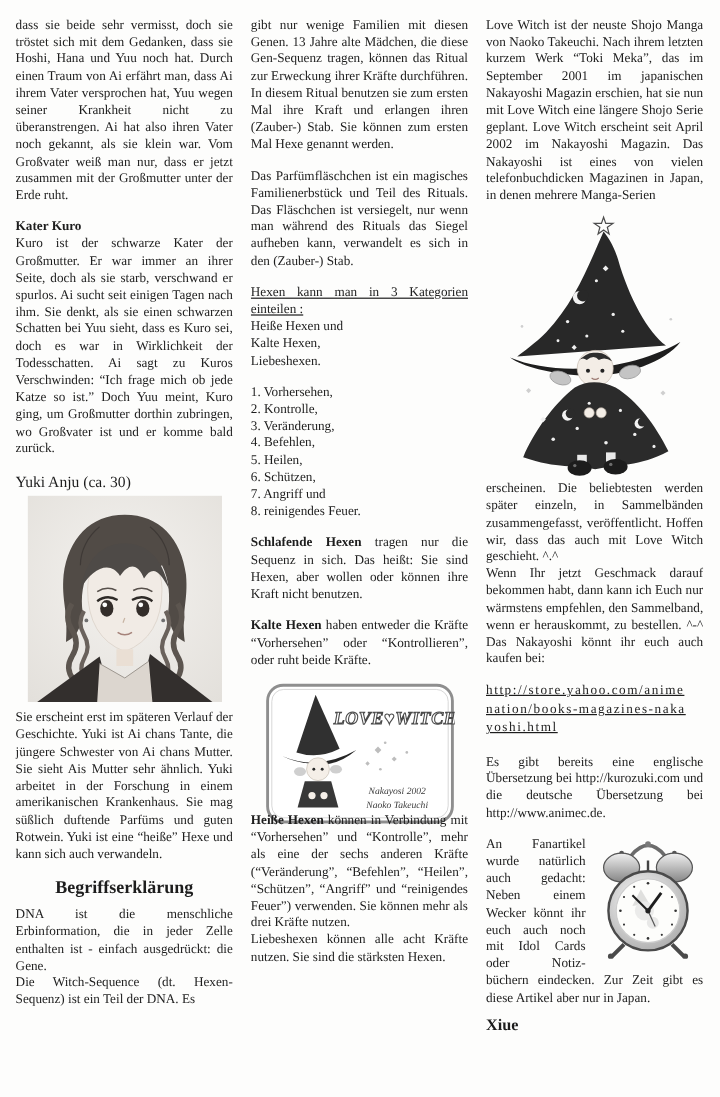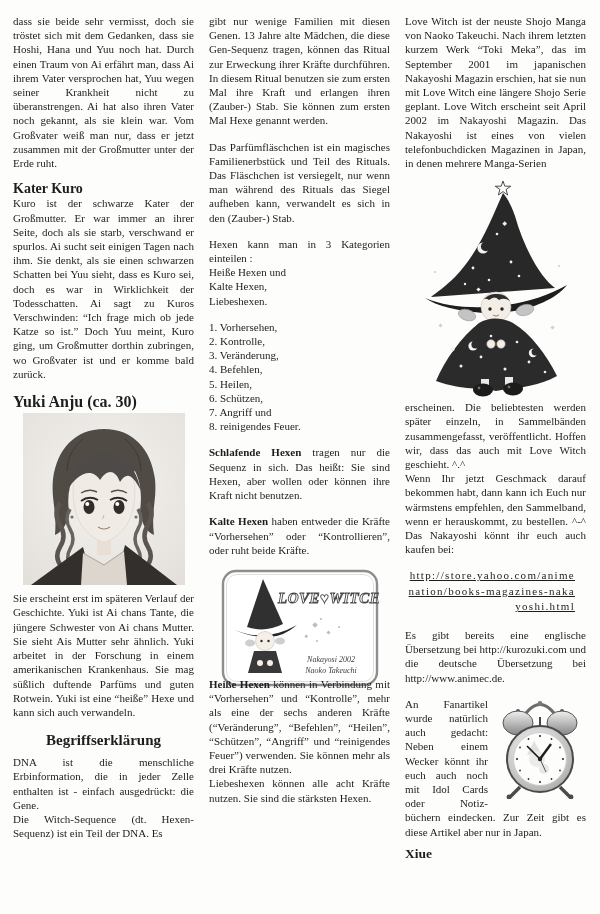--- a/index.html
+++ b/index.html
@@ -17,36 +17,36 @@
     display: flex; gap: 15px;
   }
   .col {
     flex: 0 0 181px; width: 181px;
     font-size: 11px; line-height: 14.2px;
     text-align: justify;
     overflow: hidden;
   }
   p { margin: 0 0 12px 0; }
   p.tight { margin: 0; }
-  .u { }
+  .u { text-decoration: underline; }
   .line { text-align: left; margin: 0; }
-  .h-run { font-weight: bold; font-size: 14px; margin: 0; text-align: left; }
-  .h-yuki { font-weight: bold; font-size: 16px; margin: 14px 0 4px 0; text-align: left; }
+  .h-run { font-weight: bold; font-size: 11px; margin: 0; text-align: left; }
+  .h-yuki { font-weight: normal; font-size: 13px; margin: 14px 0 4px 0; text-align: left; }
   .h-begriff { font-weight: bold; font-size: 15px; text-align: center; margin: 8px 0 6px 0; line-height: 18px; }
   .h-xiue { font-weight: bold; font-size: 13.5px; margin: 8px 0 0 0; text-align: left; }
   .img-wrap { display: block; }
   .yuki-img { width: 162px; height: 172px; margin: 4px auto 6px auto; }
   .card-img { width: 158px; height: 98px; margin: 2px auto 10px auto; }
   .witch-img { width: 150px; height: 222px; margin: 6px auto 2px auto; }
   .clock-img { float: right; width: 92px; height: 102px; margin: 0 0 2px 6px; }
   .store-link {
     display: block; color: inherit;
     text-decoration: underline;
     letter-spacing: 1.3px; word-break: break-all;
-    text-align: right; line-height: 15.5px;
+    text-align: left; line-height: 15.5px;
     margin: 0 11px 13px 0;
   }
   svg { display: block; }
 </style>
 </head>
 <body>
 
 <div class="page">
 
   <div class="col">

